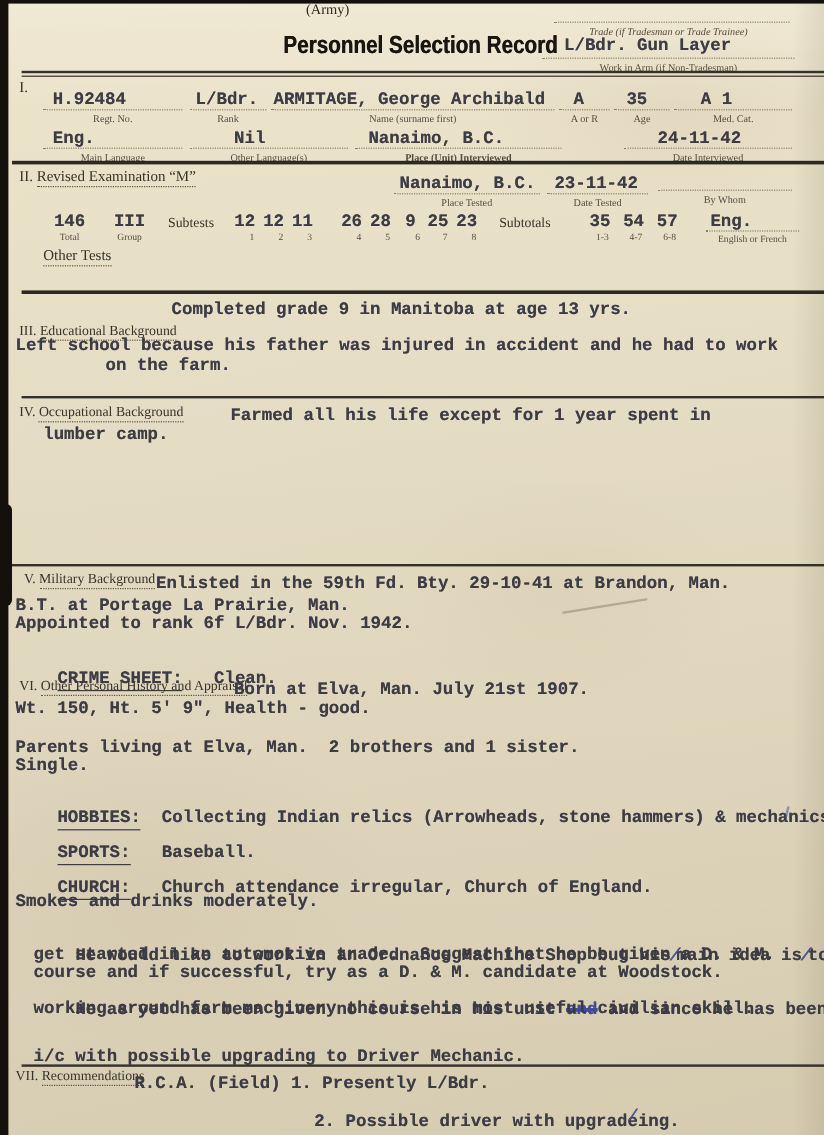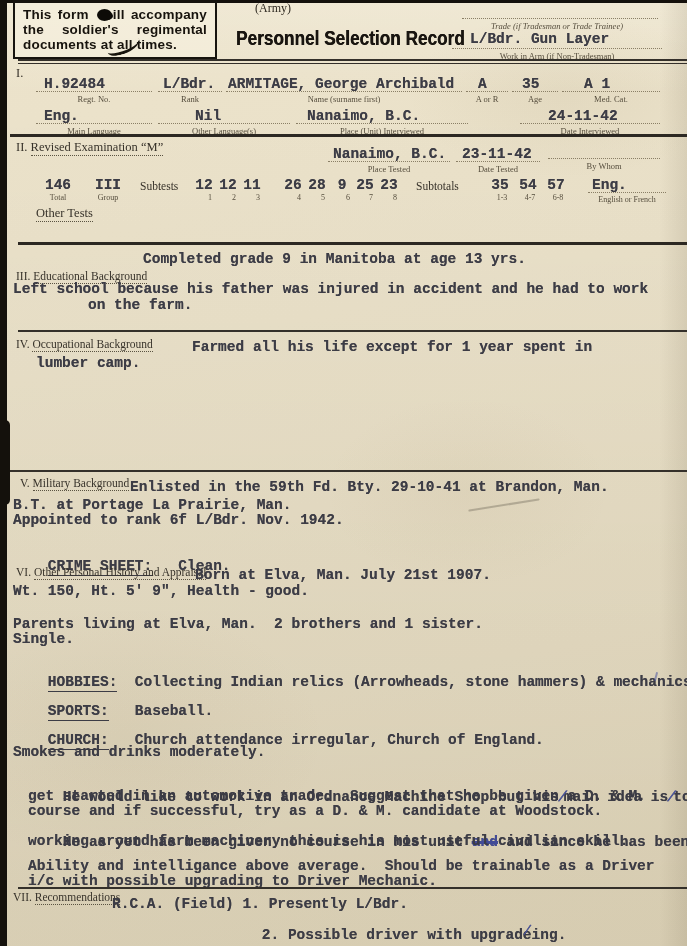--- a/index.html
+++ b/index.html
@@ -55,24 +55,20 @@
 </style>
 </head>
 <body>
 
 <div class="page">
   <div class="grain"></div>
   <div class="edge-top"></div>
   <div class="edge-left"></div>
   <div class="edge-left-bump"></div>
 
-  <div class="notice">
-    <span>This form </span><span class="blot"></span><span>ill accompany the soldier's regimental documents at all times.</span>
-    <div class="notice-mark"></div>
-  </div>
   <div class="army">(Army)</div>
   <div class="title">Personnel Selection Record</div>
 
   <div class="dot" style="left:462px;top:18px;width:196px;"></div>
   <div class="pl" style="left:452px;top:21px;width:210px;font-style:italic;">Trade (if Tradesman or Trade Trainee)</div>
   <div class="t" style="left:470px;top:31px;">L/Bdr. Gun Layer</div>
   <div class="dot" style="left:452px;top:48px;width:210px;"></div>
   <div class="pl" style="left:452px;top:51px;width:210px;">Work in Arm (if Non-Tradesman)</div>
 
   <div class="rule" style="left:18px;top:59px;width:669px;"></div>
@@ -107,21 +103,21 @@
   <div class="t" style="left:44px;top:108px;">Eng.</div>
   <div class="dot" style="left:36px;top:123px;width:116px;"></div>
   <div class="pl" style="left:36px;top:126px;width:116px;">Main Language</div>
 
   <div class="t" style="left:195px;top:108px;">Nil</div>
   <div class="dot" style="left:158px;top:123px;width:132px;"></div>
   <div class="pl" style="left:158px;top:126px;width:132px;">Other Language(s)</div>
 
   <div class="t" style="left:307px;top:108px;">Nanaimo, B.C.</div>
   <div class="dot" style="left:296px;top:123px;width:172px;"></div>
-  <div class="pl" style="left:296px;top:126px;width:172px;">Place (Unit) Interviewed</div>
+  <div class="pl" style="left:296px;top:126px;width:172px;font-weight:bold;">Place (Unit) Interviewed</div>
 
   <div class="t" style="left:548px;top:108px;">24-11-42</div>
   <div class="dot" style="left:520px;top:123px;width:140px;"></div>
   <div class="pl" style="left:520px;top:126px;width:140px;">Date Interviewed</div>
 
   <div class="rule thick" style="left:10px;top:134px;width:677px;"></div>
 
   <div class="sh" style="left:16px;top:140px;font-size:12.5px;">
     <span>II.</span>
     <span class="u">Revised Examination “M”</span>
@@ -255,21 +251,20 @@
   <div class="t" style="left:28px;top:773px;">
     <span>He would like to work in an Ordnance Machine Shop but his</span><span class="hslash">/</span><span>main idea is</span><span class="hslash">/</span><span>to</span>
   </div>
   <div class="t" style="left:28px;top:788px;">get started in an automotive trade.  Suggest that he be given a D. &amp; M.</div>
   <div class="t" style="left:28px;top:803px;">course and if successful, try as a D. &amp; M. candidate at Woodstock.</div>
   <div class="t" style="left:28px;top:818px;">
     <span>He as yet has been given no course in his unit </span><span class="struck">and</span><span> and since he has been</span>
   </div>
   <div class="t" style="left:28px;top:833px;">working around farm machinery this is his most useful civilian skill.</div>
 
-  <div class="t" style="left:28px;top:858px;">Ability and intelligance above average.  Should be trainable as a Driver</div>
   <div class="t" style="left:28px;top:873px;">i/c with possible upgrading to Driver Mechanic.</div>
   <div class="rule" style="left:18px;top:887px;width:669px;"></div>
 
   <div class="sh" style="left:13px;top:891px;">
     <span>VII.</span>
     <span class="u">Recommendations</span>
   </div>
   <div class="t" style="left:112px;top:896px;">R.C.A. (Field) 1. Presently L/Bdr.</div>
   <div class="t" style="left:227px;top:911px;">
     <span>2. Possible driver with upgrad</span><span class="slashed">e</span><span>ing.</span>

